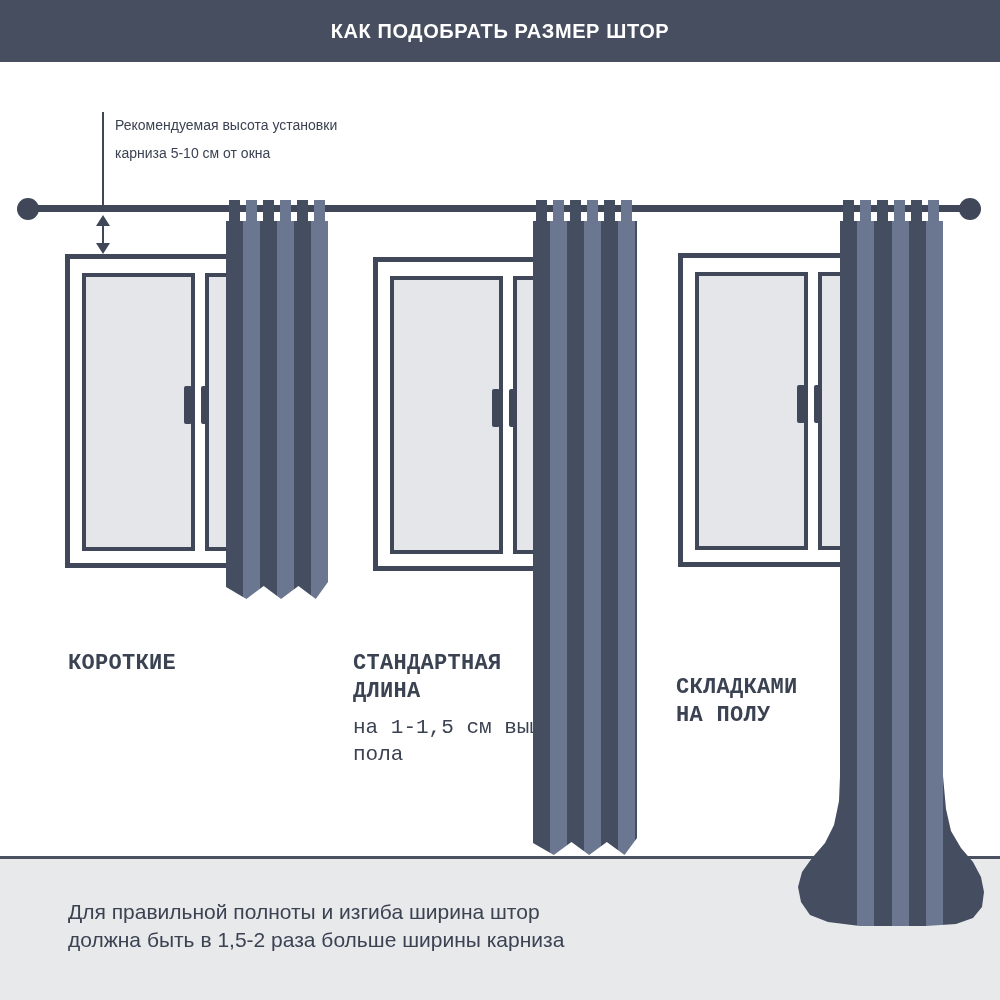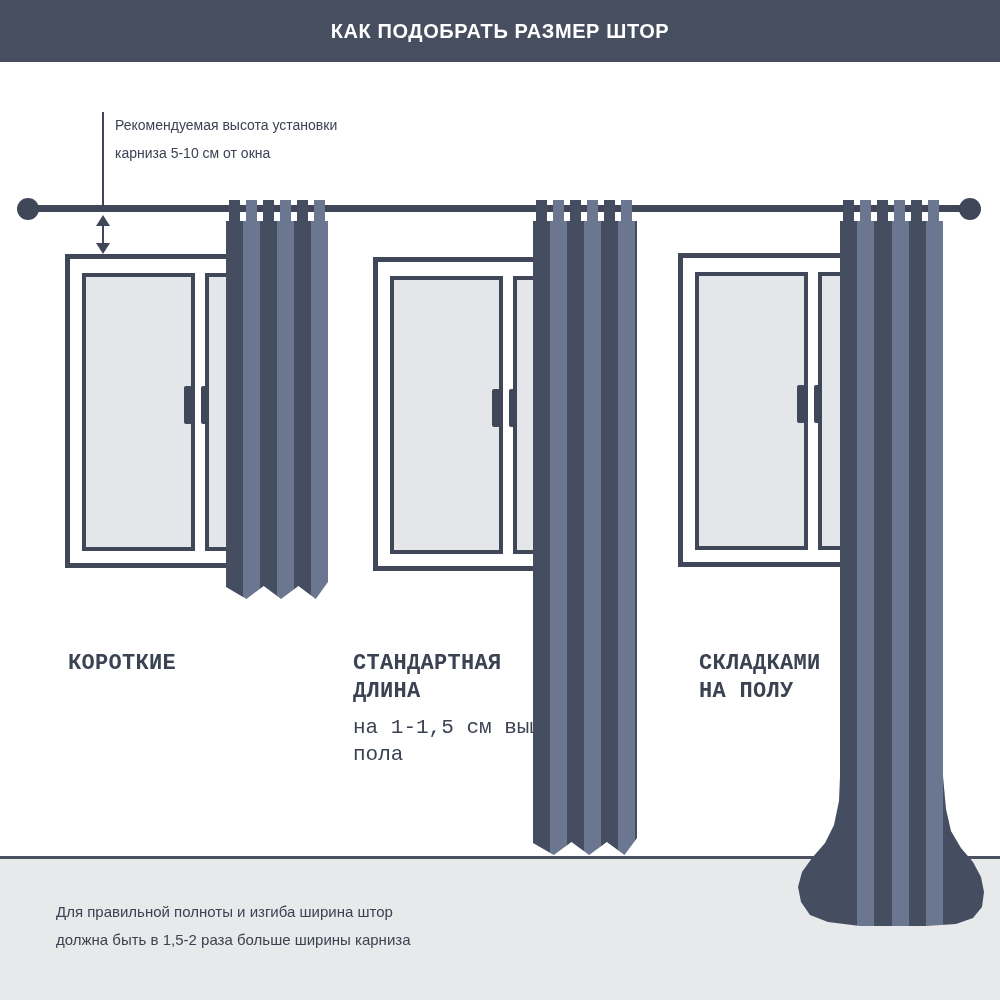--- a/index.html
+++ b/index.html
@@ -23,22 +23,22 @@
     background:var(--header-bg);z-index:6;
     display:flex;align-items:center;justify-content:center;
   }
   .header h1{
     margin:18px;color:#ffffff;font-size:20px;font-weight:600;letter-spacing:.6px;
   }
   
   .floor-area{position:absolute;left:0;top:859px;width:1000px;height:141px;background:var(--floor);z-index:0;}
   .floor-line{position:absolute;left:0;top:856px;width:1000px;height:3px;background:#4a5160;z-index:1;}
   .footer-note{
-    position:absolute;left:56px;top:898px;z-index:2;
-    font-size:15px;line-height:28px;white-space:pre-line;
+    position:absolute;left:68px;top:898px;z-index:2;
+    font-size:21px;line-height:28px;white-space:pre-line;
   }
   
   .rod-line{position:absolute;left:28px;top:205px;width:942px;height:7px;background:var(--accent);border-radius:3px;z-index:3;}
   .rod-ball{position:absolute;width:22px;height:22px;border-radius:50%;background:var(--accent);top:198px;z-index:3;}
   .rod-ball.left{left:17px;}
   .rod-ball.right{left:959px;}
   
   .guide-line{position:absolute;left:102px;top:112px;width:2px;height:94px;background:var(--accent);z-index:2;}
   .annotation-text{
     position:absolute;left:115px;top:111px;z-index:2;
@@ -107,21 +107,21 @@
       var(--cl) 128px 145px,
       var(--cd) 145px 186px);
     clip-path:polygon(42px 0,145px 0,145px 555px,148px 588px,153px 610px,163px 627px,175px 641px,183px 656px,186px 671px,184px 686px,175px 697px,158px 703px,128px 705px,62px 705px,30px 701px,12px 694px,3px 681px,0px 666px,4px 651px,14px 637px,27px 622px,36px 604px,41px 580px,42px 555px);
   }
   
   .label{position:absolute;top:650px;width:240px;z-index:2;font-family:Liberation Mono, monospace;}
   .label .ltitle{font-size:22px;font-weight:800;letter-spacing:.3px;line-height:28px;white-space:pre-line;}
   .label .ldesc{margin-top:8px;font-size:21px;line-height:27px;white-space:pre-line;}
   .l1{left:68px;}
   .l2{left:345px;margin-left:8px;}
-  .l3{left:699px;}
+  .l3{left:676px;margin-top:24px;}
 </style>
 </head>
 <body>
 
 <div class="header">
   <h1>КАК ПОДОБРАТЬ РАЗМЕР ШТОР</h1>
 </div>
 
 <div class="floor-area"></div>
 <div class="floor-line"></div>

